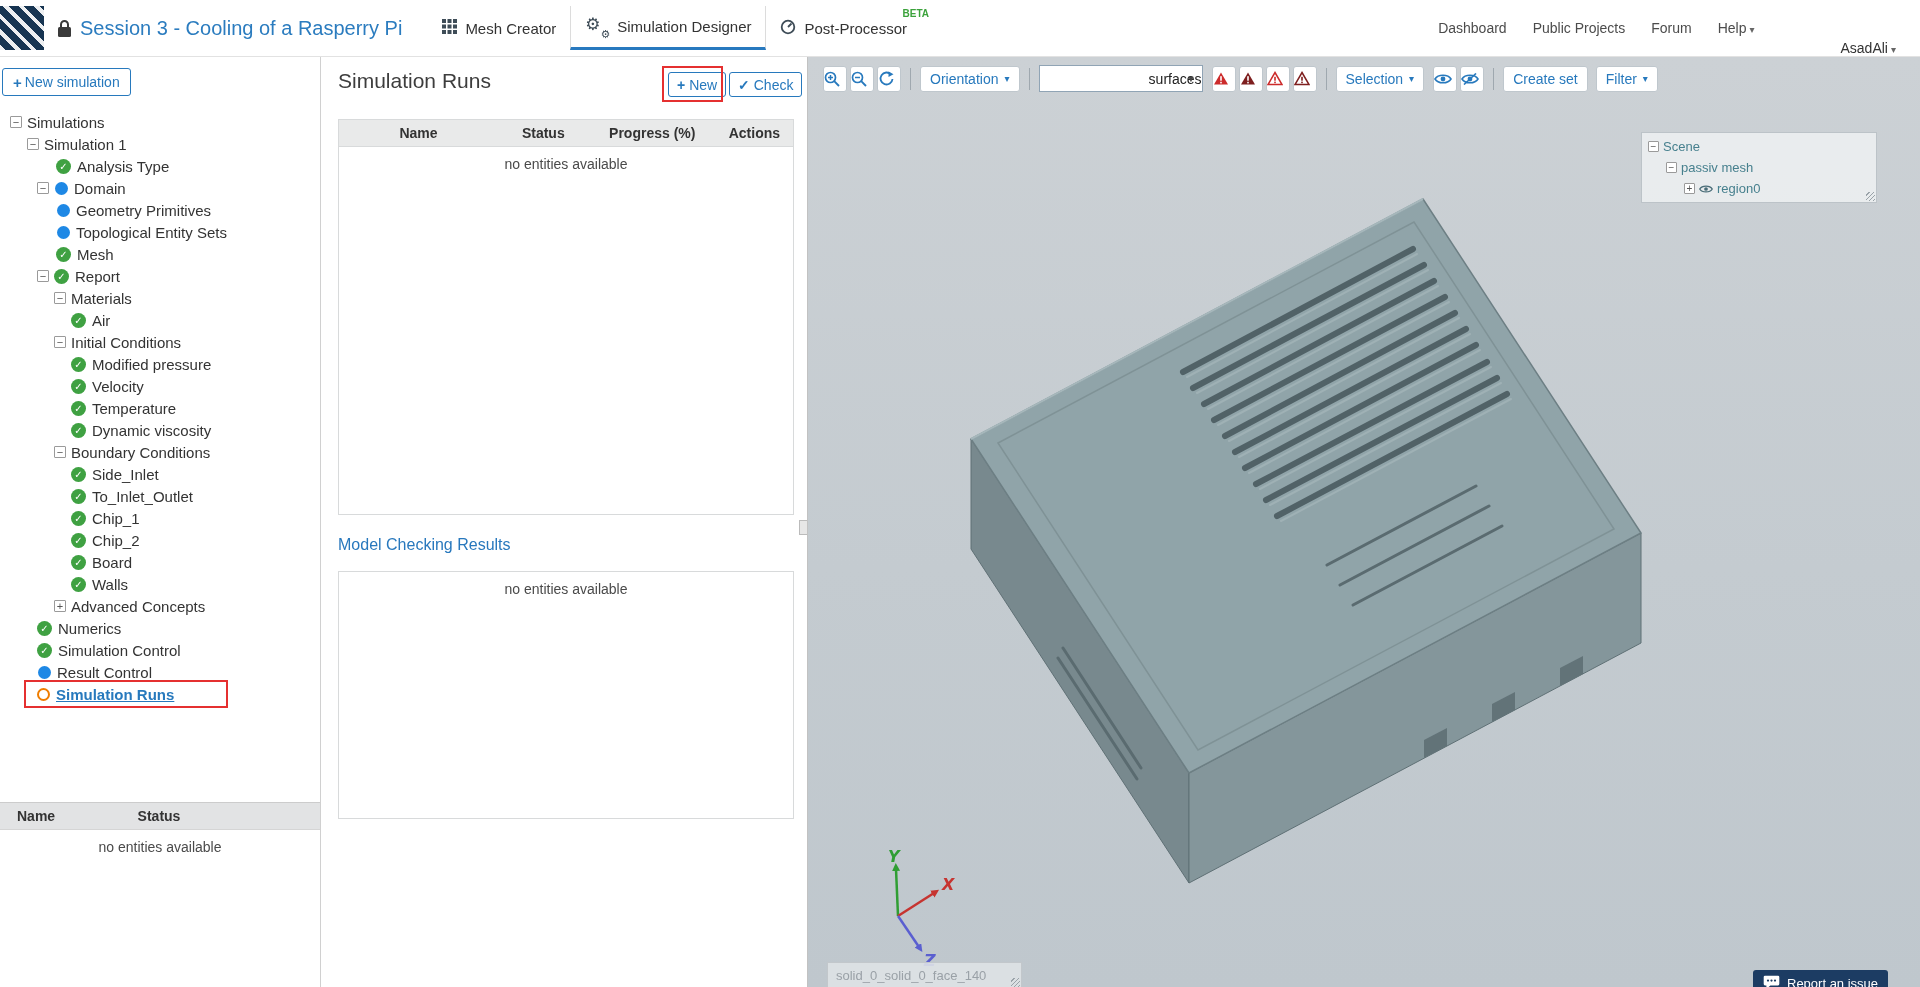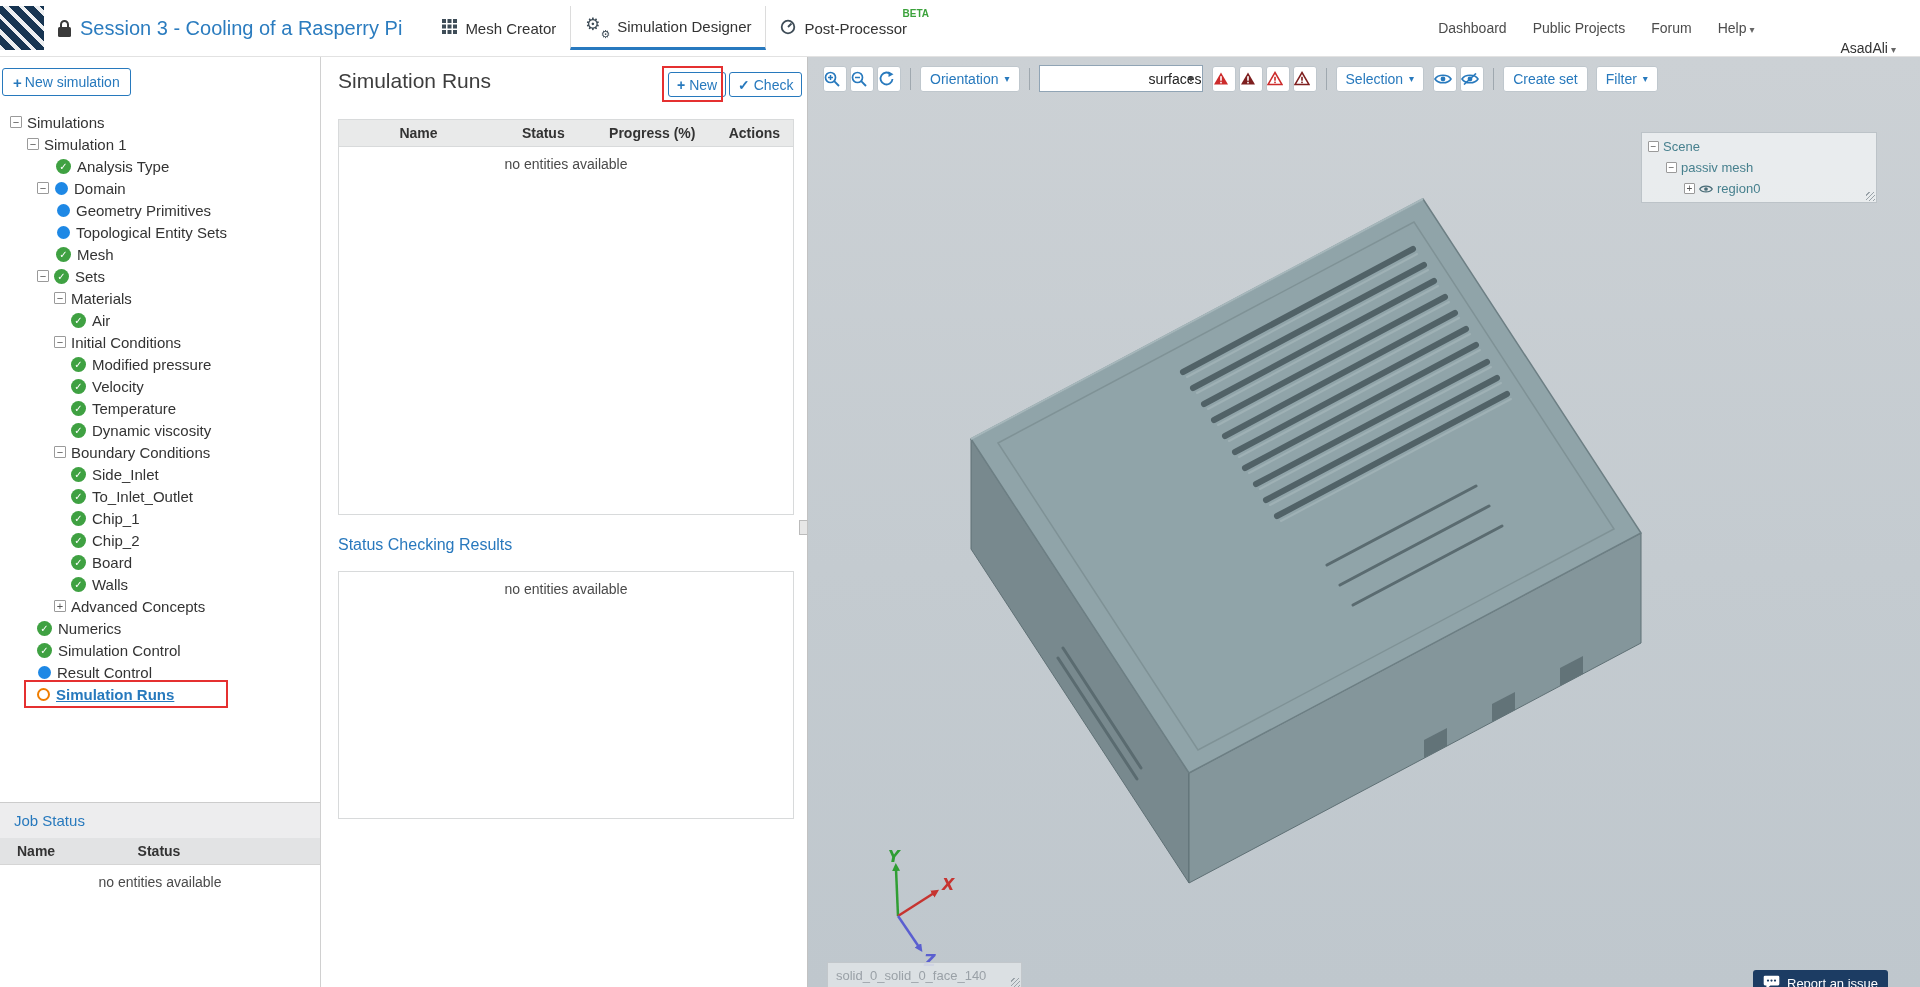--- a/index.html
+++ b/index.html
@@ -180,21 +180,21 @@
             <span class="ticon dot"></span>
             <span class="tlabel">Topological Entity Sets</span>
           </div>
           <div class="trow" style="padding-left: 56px;">
             <span class="ticon check">✓</span>
             <span class="tlabel">Mesh</span>
           </div>
           <div class="trow" style="padding-left: 37px;">
             <span class="expander">−</span>
             <span class="ticon check">✓</span>
-            <span class="tlabel">Sets</span>
+            <span class="tlabel">Report</span>
           </div>
           <div class="trow" style="padding-left: 54px;">
             <span class="expander">−</span>
             <span class="tlabel">Materials</span>
           </div>
           <div class="trow" style="padding-left: 71px;">
             <span class="ticon check">✓</span>
             <span class="tlabel">Air</span>
           </div>
           <div class="trow" style="padding-left: 54px;">
@@ -262,21 +262,20 @@
             <span class="tlabel">Result Control</span>
           </div>
           <div class="trow sel" style="padding-left: 37px;">
             <span class="ticon pending"></span>
             <span class="tlabel">Simulation Runs</span>
           </div>
         </div>
       <div class="annot tree-box"></div>
 
       <div class="job-panel">
-        <div class="job-strip">Job Status</div>
         <div class="job-thead">
           <span class="job-col1">Name</span>
           <span>Status</span>
         </div>
         <div class="empty-text">no entities available</div>
       </div>
     </aside>
 
     <section class="runs-panel">
       <div class="panel-title">Simulation Runs</div>
@@ -294,21 +293,21 @@
       <div class="rtable t1">
         <div class="thead">
           <span class="th c1">Name</span>
           <span class="th c2">Status</span>
           <span class="th c3">Progress (%)</span>
           <span class="th c4">Actions</span>
         </div>
         <div class="empty-text">no entities available</div>
       </div>
 
-      <div class="mc-title">Status Checking Results</div>
+      <div class="mc-title">Model Checking Results</div>
 
       <div class="rtable t2">
         <div class="empty-text">no entities available</div>
       </div>
 
       <div class="splitter-tab"></div>
     </section>
 
     <section class="viewport">
 

